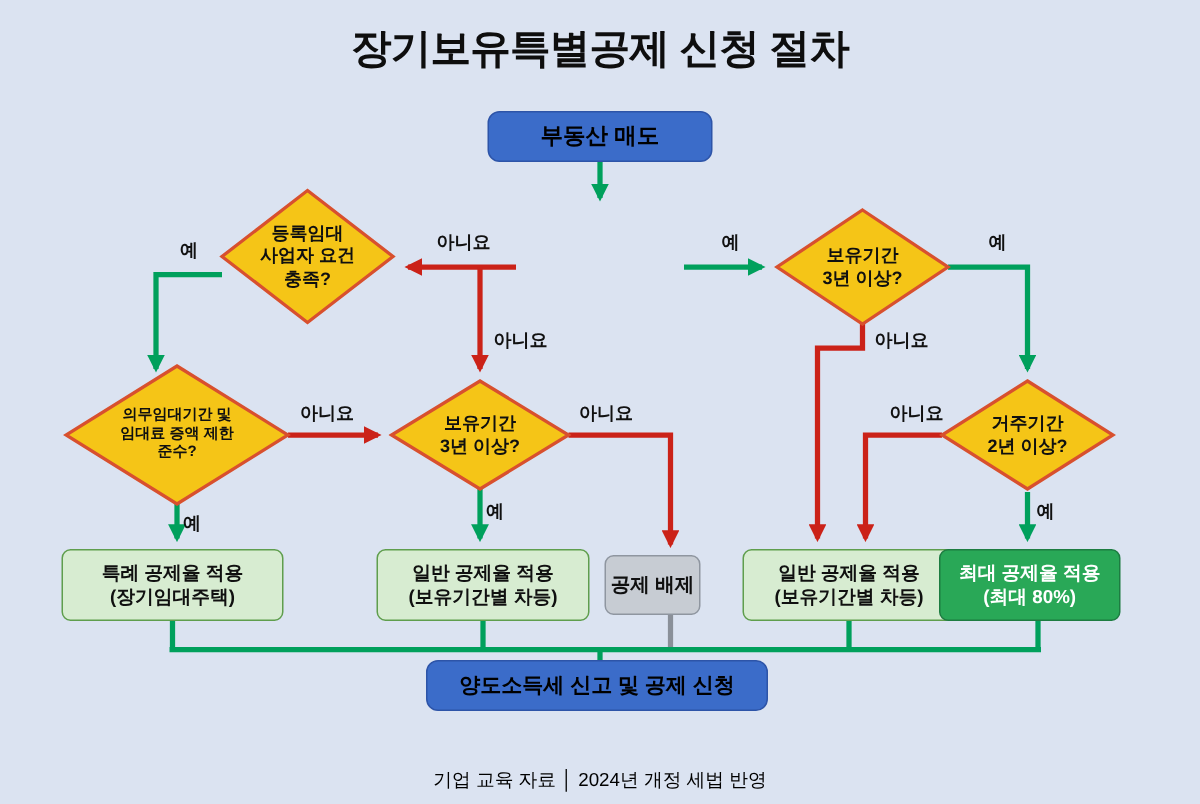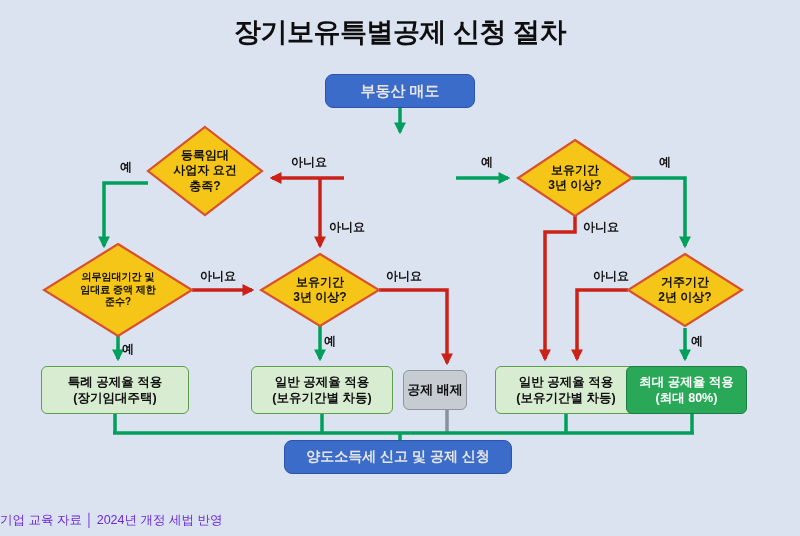--- a/index.html
+++ b/index.html
@@ -1,32 +1,32 @@
 <!DOCTYPE html>
 <html style="--c-bg: #dbe3f1; --c-yes: #00a05c; --c-no: #cb2218; --c-gray: #8a9099; --c-diamond: #f5c517; --c-diamond-border: #d8502e; --c-blue: #3b6cc9; --c-lightgreen: #d7ecd1; --c-darkgreen: #29a857; --c-graybox: #c7ccd3;"><head>
 <meta charset="utf-8">
 <style>
   html,body{margin:0;padding:0;}
   body{font-family:"Liberation Sans","DejaVu Sans",sans-serif;}
   #stage{position:relative;width:800px;height:536px;background:var(--c-bg,#dbe3f1);overflow:hidden;}
   #title{position:absolute;top:14px;left:0;width:800px;text-align:center;font-size:27px;font-weight:800;color:#0e0e0e;letter-spacing:-0.5px;}
-  #footer{position:absolute;top:512px;left:0;width:800px;font-size:12.5px;color:#6d28d9;font-weight:500;}
+  #footer{position:absolute;top:512px;left:0;width:800px;text-align:center;font-size:12.5px;color:#000000;font-weight:500;}
   .edges{position:absolute;left:0;top:0;}
   .edge-yes{stroke:var(--c-yes);stroke-width:3.5;fill:none;}
   .edge-no{stroke:var(--c-no);stroke-width:3.5;fill:none;}
   .edge-gray{stroke:var(--c-gray);stroke-width:3.5;fill:none;}
   .node{position:absolute;display:flex;align-items:center;justify-content:center;text-align:center;}
   .node svg{position:absolute;left:0;top:0;}
   .node-label{position:relative;white-space:pre-line;font-weight:700;color:#101010;line-height:1.28;z-index:2;}
   .diamond .node-label{font-size:12px;}
   .diamond.small-text .node-label{font-size:10px;}
   .diamond-shape{fill:var(--c-diamond);stroke:var(--c-diamond-border);stroke-width:2.2;}
   .rect{border-radius:6px;box-sizing:border-box;}
   .blue-box{background:var(--c-blue);border:1.5px solid #2d54a8;border-radius:8px;}
-  .blue-box .node-label{color:#e5e5e5;font-size:15px;}
+  .blue-box .node-label{color:#000000;font-size:15px;}
   .blue-box.end-box .node-label{font-size:14px;}
   .green-light{background:var(--c-lightgreen);border:1.6px solid #5f9e4d;}
   .green-light .node-label{font-size:12.5px;}
   .green-dark{background:var(--c-darkgreen);border:1.6px solid #1d7c41;}
   .green-dark .node-label{color:#ffffff;font-size:12.5px;}
   .gray-box{background:var(--c-graybox);border:1.6px solid #8f96a0;}
   .gray-box .node-label{font-size:13px;}
   .edge-label{position:absolute;transform:translate(-50%,-50%);font-size:12px;font-weight:700;color:#111;white-space:nowrap;z-index:3;}
 </style>
 </head>

